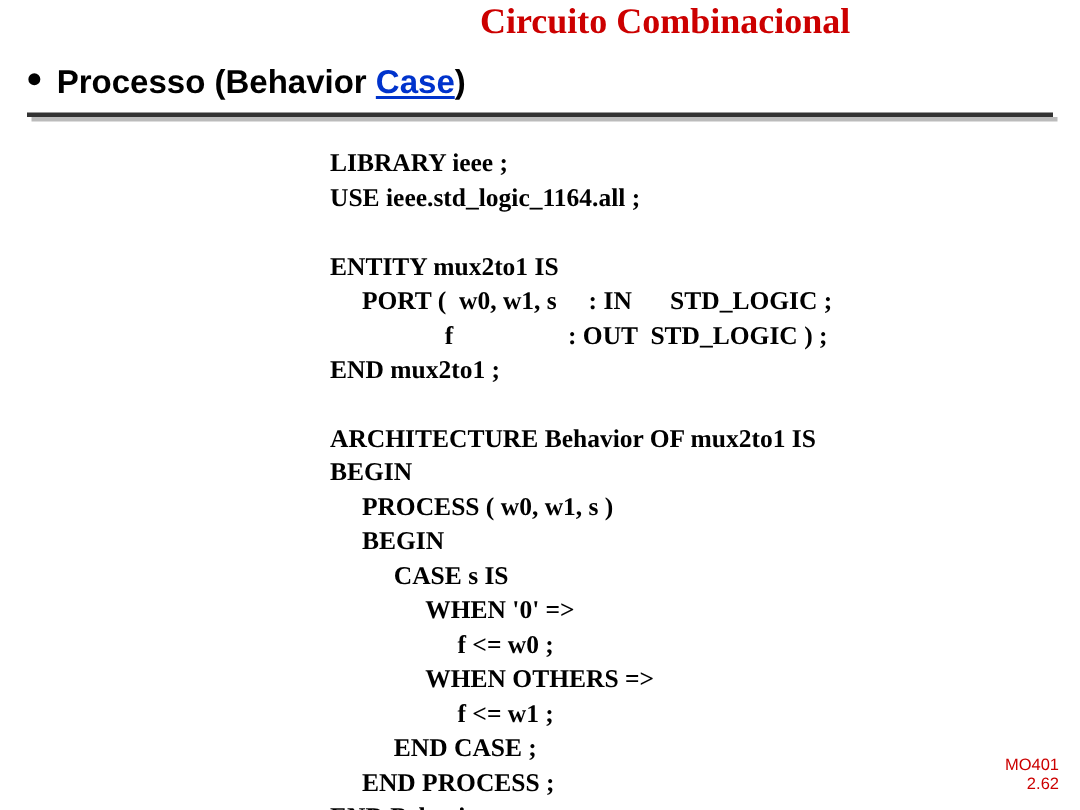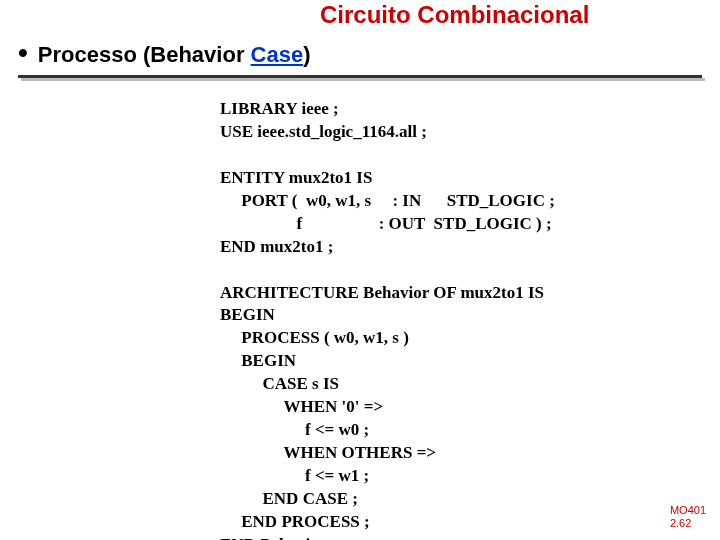--- a/index.html
+++ b/index.html
@@ -7,21 +7,21 @@
       width: 720px;
       height: 540px;
       background: #ffffff;
       position: relative;
       font-family: Arial, sans-serif;
     }
     .title {
       position: absolute;
       top: 2px;
       left: 320px;
-      font-family: Liberation Sans, sans-serif;
+      font-family: Liberation Serif, serif;
       font-size: 24px;
       font-weight: bold;
       color: #cc0000;
       line-height: 1.1;
       text-align: center;
     }
     .bullet-line {
       position: absolute;
       top: 42px;
       left: 18px;
@@ -68,20 +68,21 @@
       line-height: 1.35;
       white-space: pre;
     }
     .footer {
       position: absolute;
       bottom: 10px;
       right: 14px;
       font-family: Arial, sans-serif;
       font-size: 11px;
       color: #cc0000;
+      text-align: right;
       line-height: 1.2;
     }
   </style>
 </head>
 <body>
 
 <div class="title">
   <span>Circuito Combinacional</span><br>
 </div>
 

